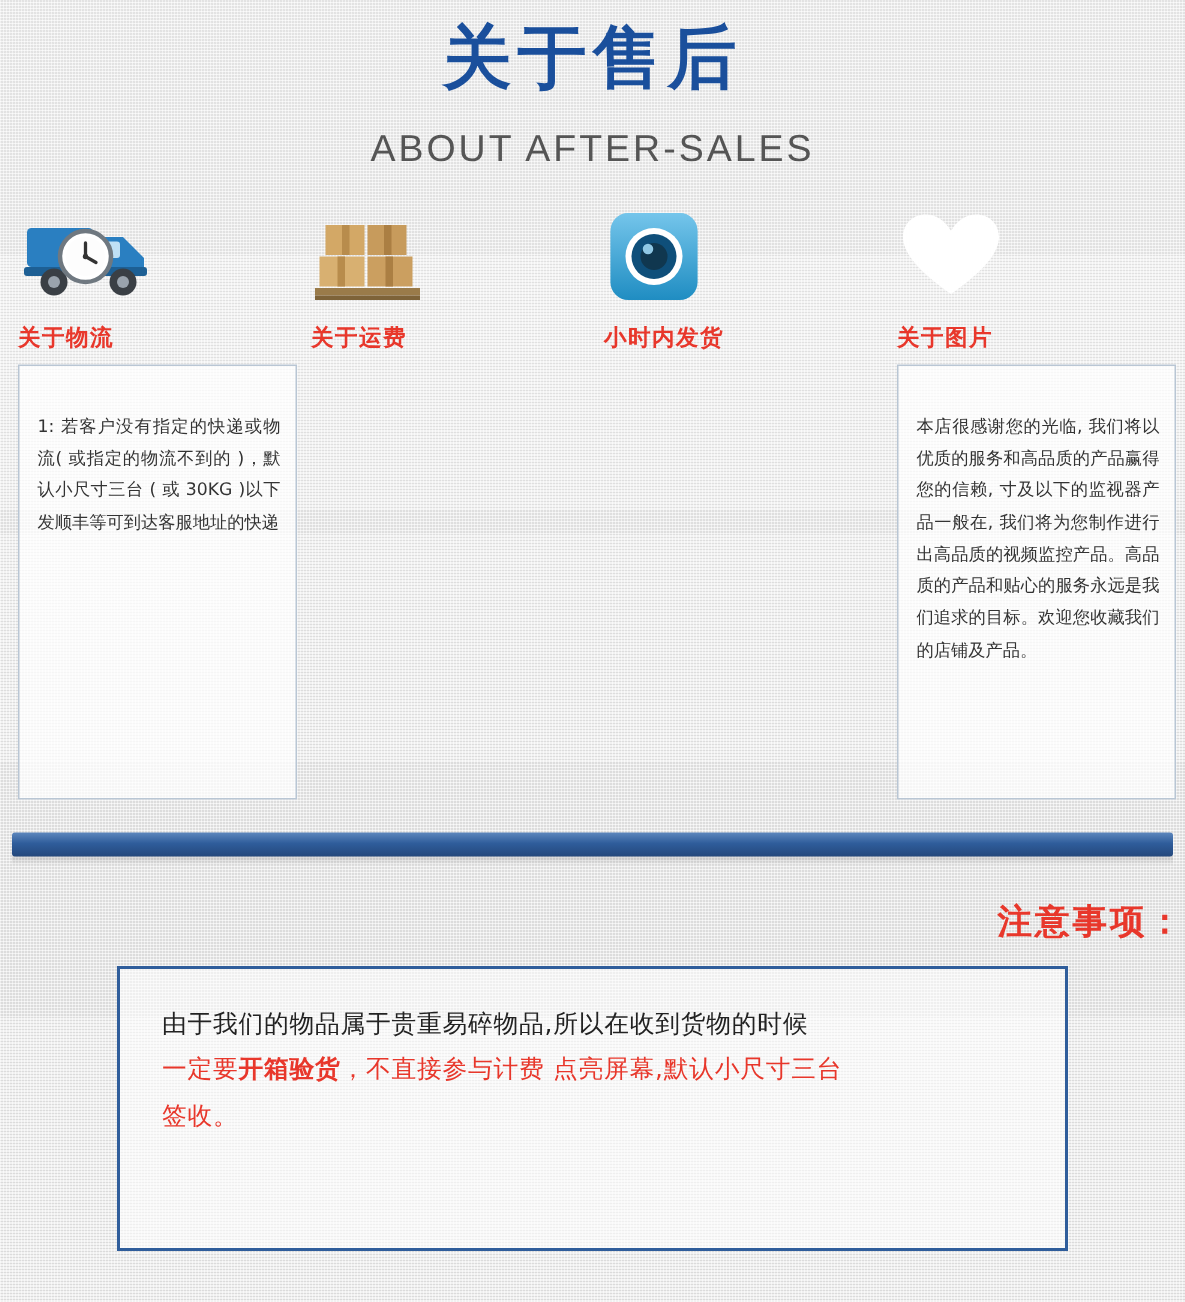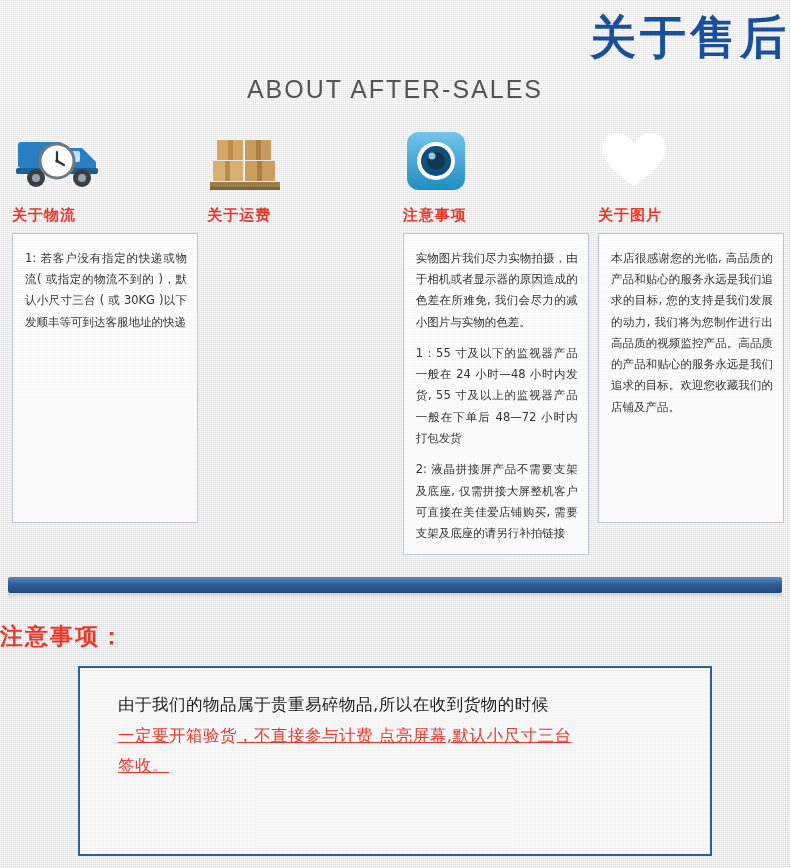--- a/index.html
+++ b/index.html
@@ -28,28 +28,27 @@
   .header {
     text-align: center;
     padding-top: 12px;
   }
   .title-cn {
     font-size: 46px;
     font-weight: bold;
     color: #1a4f9c;
     letter-spacing: 4px;
     line-height: 1.15;
-    font-family: Liberation Serif, serif;
-    text-align: right;
+    font-family: Liberation Sans, sans-serif;
   }
   .title-en {
     font-size: 25px;
     color: #555;
     letter-spacing: 2px;
-    margin-top: 10px;
+    margin-top: 20px;
     font-family: "Liberation Sans", sans-serif;
   }
 
   
   .cols {
     display: flex;
     justify-content: space-between;
     padding: 18px 12px 0 12px;
     box-sizing: border-box;
   }
@@ -79,67 +78,67 @@
     background: rgba(255,255,255,0.72);
     border: 1px solid #b9c6d4;
     box-sizing: border-box;
     padding: 14px 10px 10px 12px;
     font-size: 11.5px;
     line-height: 1.85;
     color: #333;
     font-family: "DejaVu Sans", "Liberation Sans", sans-serif;
   }
   .col-box p {
-    margin: 0 0 10px 0;
+    margin: 16px 0 10px 0;
     text-align: justify;
   }
   .col-box p:last-child { margin-bottom: 0; }
 
   
   .divider {
     margin: 22px 8px 0 8px;
     height: 16px;
     background: linear-gradient(180deg, #5d87bd 0%, #2f5d9b 45%, #24487c 100%);
     border-radius: 2px;
   }
   .divider-shadow {
     margin: 0 8px;
     height: 6px;
     background: linear-gradient(180deg, rgba(0,0,0,0.12), rgba(0,0,0,0));
   }
 
   
   .notice-title {
-    text-align: left;
+    text-align: right;
     color: #e8372b;
     font-size: 23px;
     font-weight: bold;
     letter-spacing: 2px;
     margin: 22px 0 14px 0;
     font-family: "DejaVu Sans", "Liberation Sans", sans-serif;
   }
   .notice-box {
     margin: 0 78px;
     border: 2px solid #2f5d9b;
     background: rgba(255,255,255,0.55);
     box-sizing: border-box;
     padding: 22px 26px 26px 26px;
     min-height: 190px;
   }
   .notice-box p {
-    margin: 0 0 16px 12px;
+    margin: 0 0 16px 2px;
     font-size: 16.5px;
     line-height: 1.85;
     color: #222;
     letter-spacing: 0.5px;
     font-family: "DejaVu Sans", "Liberation Sans", sans-serif;
   }
   .notice-box p:last-child { margin-bottom: 0; }
-  .hl-red { color: #e8372b; text-decoration: underline; }
-  .hl-red-b { color: #e8372b; font-weight: normal; }
+  .hl-red { color: #e8372b; }
+  .hl-red-b { color: #e8372b; font-weight: bold; }
 
   
   .truck-svg, .box-svg, .cam-svg, .heart-svg { display: block; }
 </style>
 </head>
 <body>
 
 <div class="page">
 
   <div class="header">
@@ -201,37 +200,32 @@
               <stop offset="0%" stop-color="#ffffff"></stop>
               <stop offset="100%" stop-color="#0b5e8a"></stop>
             </linearGradient>
           </defs>
           <circle cx="33" cy="33" r="19" fill="#ffffff"></circle>
           <circle cx="33" cy="33" r="15" fill="#0f4f7a"></circle>
           <circle cx="33" cy="33" r="9" fill="#10374f"></circle>
           <circle cx="29" cy="28" r="3.5" fill="#9fd8f5" opacity="0.9"></circle>
         </svg>
       </div>
-      <div class="col-title">注意事项</div>
-      <div class="col-box">
-        <p>实物图片我们尽力实物拍摄，由于相机或者显示器的原因造成的色差在所难免, 我们会尽力的减小图片与实物的色差。</p>
-        <p>1：55 寸及以下的监视器产品一般在 24 小时—48 小时内发货, 55 寸及以上的监视器产品一般在下单后 48—72 小时内打包发货</p>
-        <p>2: 液晶拼接屏产品不需要支架及底座, 仅需拼接大屏整机客户可直接在美佳爱店铺购买, 需要支架及底座的请另行补拍链接</p>
-      </div>
+      <div class="col-title">小时内发货</div>
     </div>
 
     <div class="col">
       <div class="icon-wrap">
         <svg class="heart-svg" width="72" height="66" viewBox="0 0 72 66">
           <path d="M36 58 C10 40 4 28 4 20 C4 11 11 5 19 5 C26 5 32 9 36 16 C40 9 46 5 53 5 C61 5 68 11 68 20 C68 28 62 40 36 58 Z" fill="#ffffff"></path>
         </svg>
       </div>
       <div class="col-title">关于图片</div>
       <div class="col-box">
-        <p>本店很感谢您的光临, 高品质的产品和贴心的服务永远是我们追求的目标, 您的支持是我们发展的动力, 我们将为您制作进行出高品质的视频监控产品。高品质的产品和贴心的服务永远是我们追求的目标。欢迎您收藏我们的店铺及产品。</p>
+        <p>本店很感谢您的光临, 我们将以优质的服务和高品质的产品赢得您的信赖, 寸及以下的监视器产品一般在, 我们将为您制作进行出高品质的视频监控产品。高品质的产品和贴心的服务永远是我们追求的目标。欢迎您收藏我们的店铺及产品。</p>
       </div>
     </div>
 
   </div>
 
   <div class="divider"></div>
   <div class="divider-shadow"></div>
 
   <div class="notice-title">注意事项：</div>
   <div class="notice-box">

